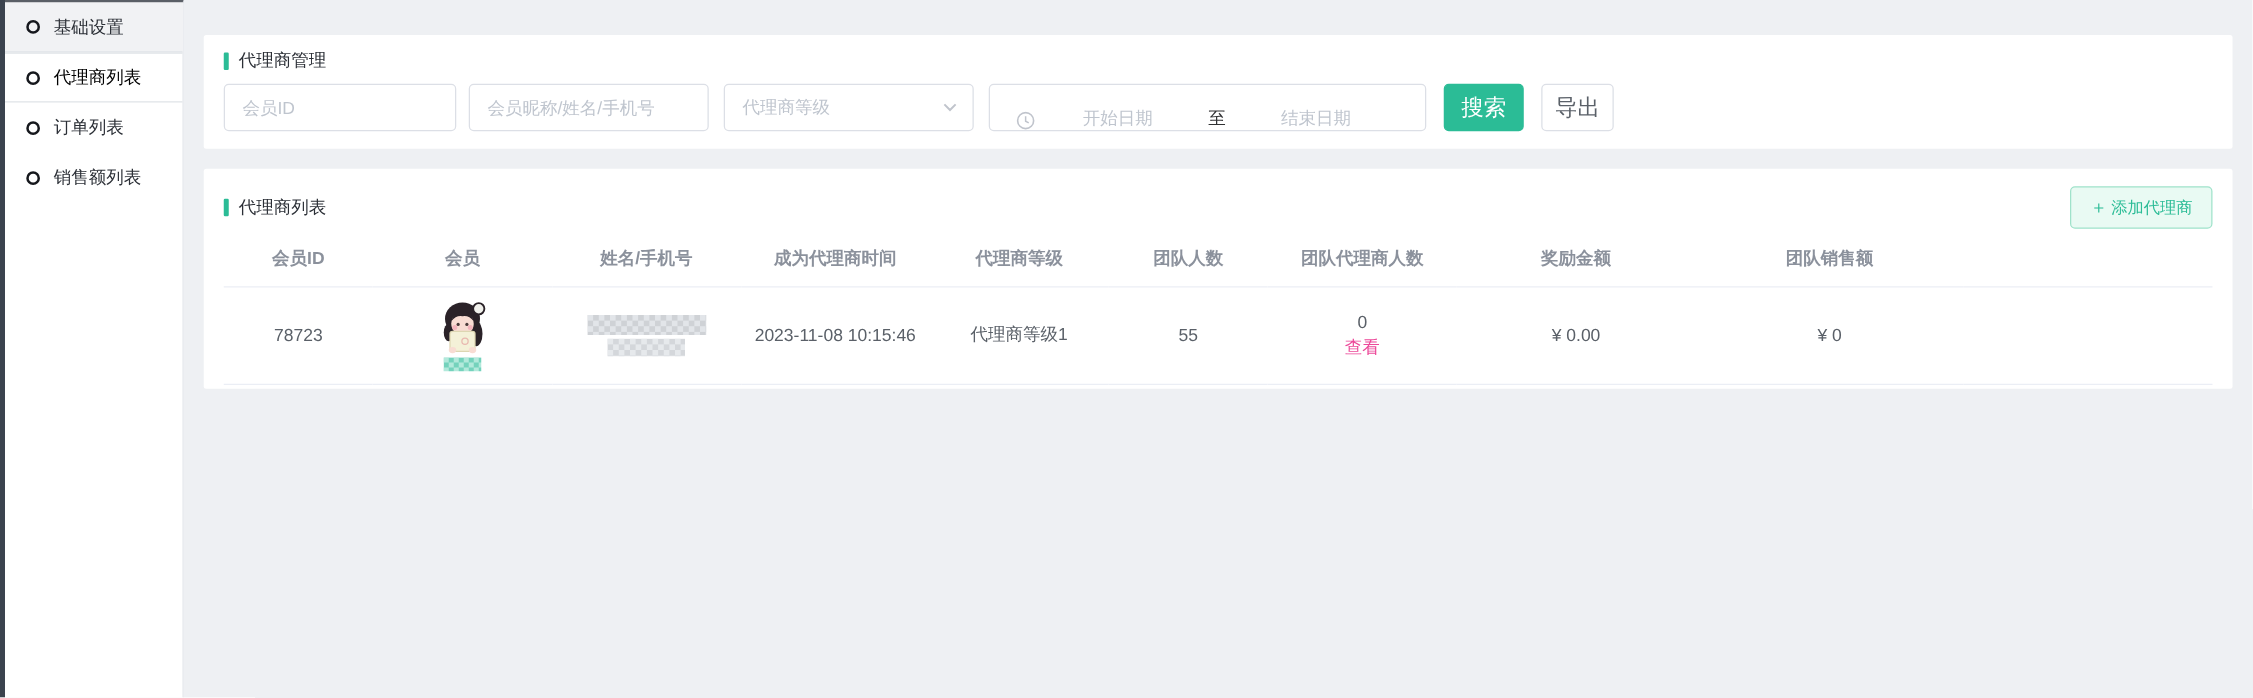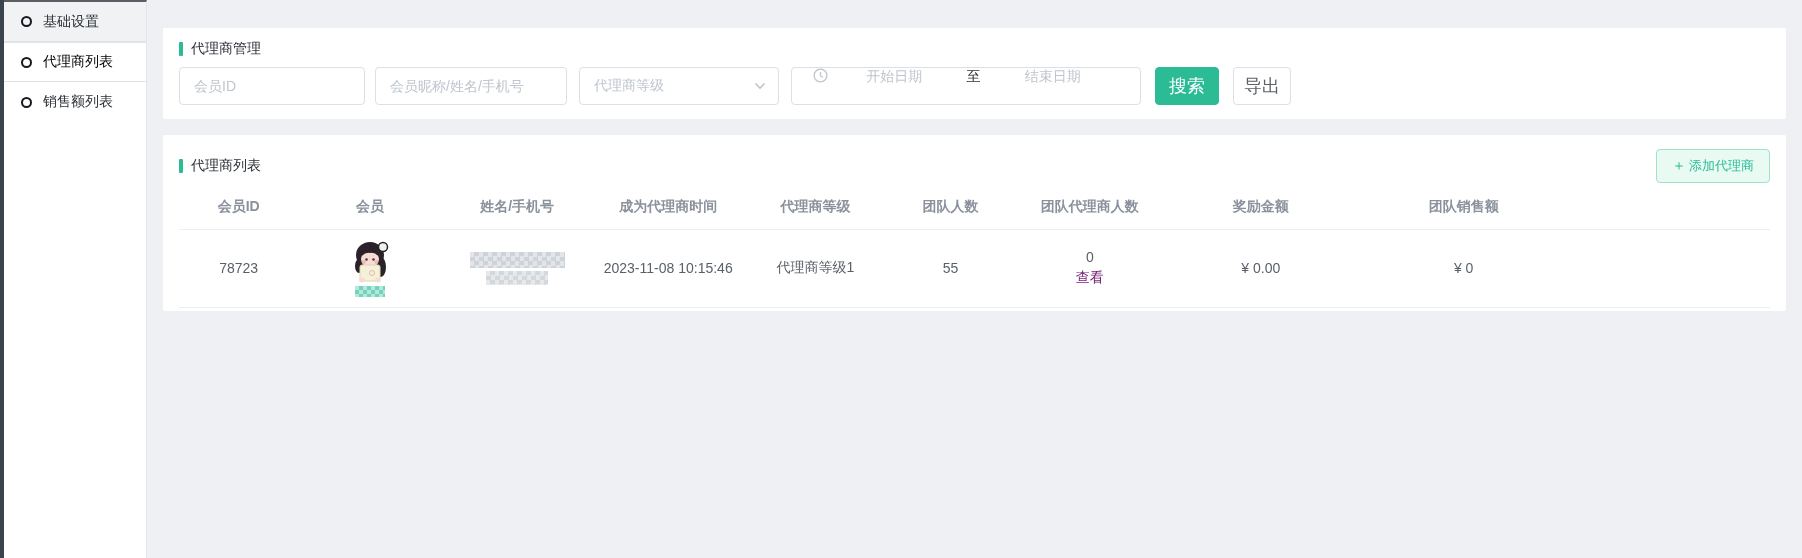--- a/index.html
+++ b/index.html
@@ -32,21 +32,21 @@
   .f-input { height:38px; border:1px solid #dcdfe6; border-radius:4px; background:#fff;
     font-size:14px; color:#303133; padding:0 14px; outline:none; }
   .f-input::placeholder { color:#bfc5ce; }
   .inp-member { width:186px; margin-right:10px; }
   .inp-nick { width:192px; margin-right:12px; }
   .f-select { width:200px; height:38px; border:1px solid #dcdfe6; border-radius:4px;
     background:#fff; display:flex; align-items:center; justify-content:space-between;
     padding:0 12px 0 14px; margin-right:12px; cursor:pointer; }
   .f-select .ph { font-size:14px; color:#bfc5ce; }
   .f-daterange { width:350px; height:38px; border:1px solid #dcdfe6; border-radius:4px;
-    background:#fff; display:flex; align-items:flex-start; padding:0 21px; margin-right:14px; }
+    background:#fff; display:flex; align-items:flex-end; padding:0 21px; margin-right:14px; }
   .f-daterange .dph { flex:1; text-align:center; font-size:14px; color:#bfc5ce; }
   .f-daterange .sep { font-size:14px; color:#303133; padding:0 6px; }
   .btn { height:38px; border-radius:4px; font-size:18px; cursor:pointer;
     display:inline-flex; align-items:center; justify-content:center; }
   .btn-search { width:64px; background:#2bbc96; color:#ffffff; border:1px solid #2bbc96; margin-right:14px; }
   .btn-export { width:58px; background:#ffffff; color:#5a6068; border:1px solid #dcdfe6; }
 
   .card.list-card { height:176px; padding:12px 16px 0 16px; position:relative; }
   .list-head { display:flex; align-items:center; justify-content:space-between; height:38px; }
   .btn-add { height:34px; padding:0 15px; background:#e9faf3; border:1px solid #9fe2ca;
@@ -66,37 +66,41 @@
   .avatar { width:40px; height:44px; display:block; }
   .mosaic-green { width:30px; height:11px; margin-top:2px;
     background:repeating-conic-gradient(#74d2bc 0% 25%, #b4ead c 0% 50%);
     background:repeating-conic-gradient(#74d2bc 0% 25%, #b2e9db 0% 50%);
     background-size:8px 8px; }
   .name-cell { display:flex; flex-direction:column; align-items:center; gap:3px; }
   .mosaic-gray1 { width:95px; height:16px;
     background:repeating-conic-gradient(#cfd2d6 0% 25%, #e2e5e9 0% 50%); background-size:9px 9px; }
   .mosaic-gray2 { width:62px; height:14px;
     background:repeating-conic-gradient(#d4d7db 0% 25%, #e6e9ec 0% 50%); background-size:9px 9px; }
-  .view-link { display:block; color:#701a75; cursor:pointer; margin-top:4px; }
+  .view-link { display:block; color:#ec4899; cursor:pointer; margin-top:4px; }
   .icon-svg { display:block; }
 </style>
 </head>
 <body>
 
 <div class="page">
   <div class="edge-strip"></div>
 
   <div class="sidebar">
     <div class="side-item first">
       <span class="ring"></span>
       <span>基础设置</span>
     </div>
     <div class="side-item active">
       <span class="ring"></span>
       <span>代理商列表</span>
+    </div>
+    <div class="side-item">
+      <span class="ring"></span>
+      <span>订单列表</span>
     </div>
     <div class="side-item">
       <span class="ring"></span>
       <span>销售额列表</span>
     </div>
   </div>
 
   <div class="main">
 
     <div class="card search-card">

